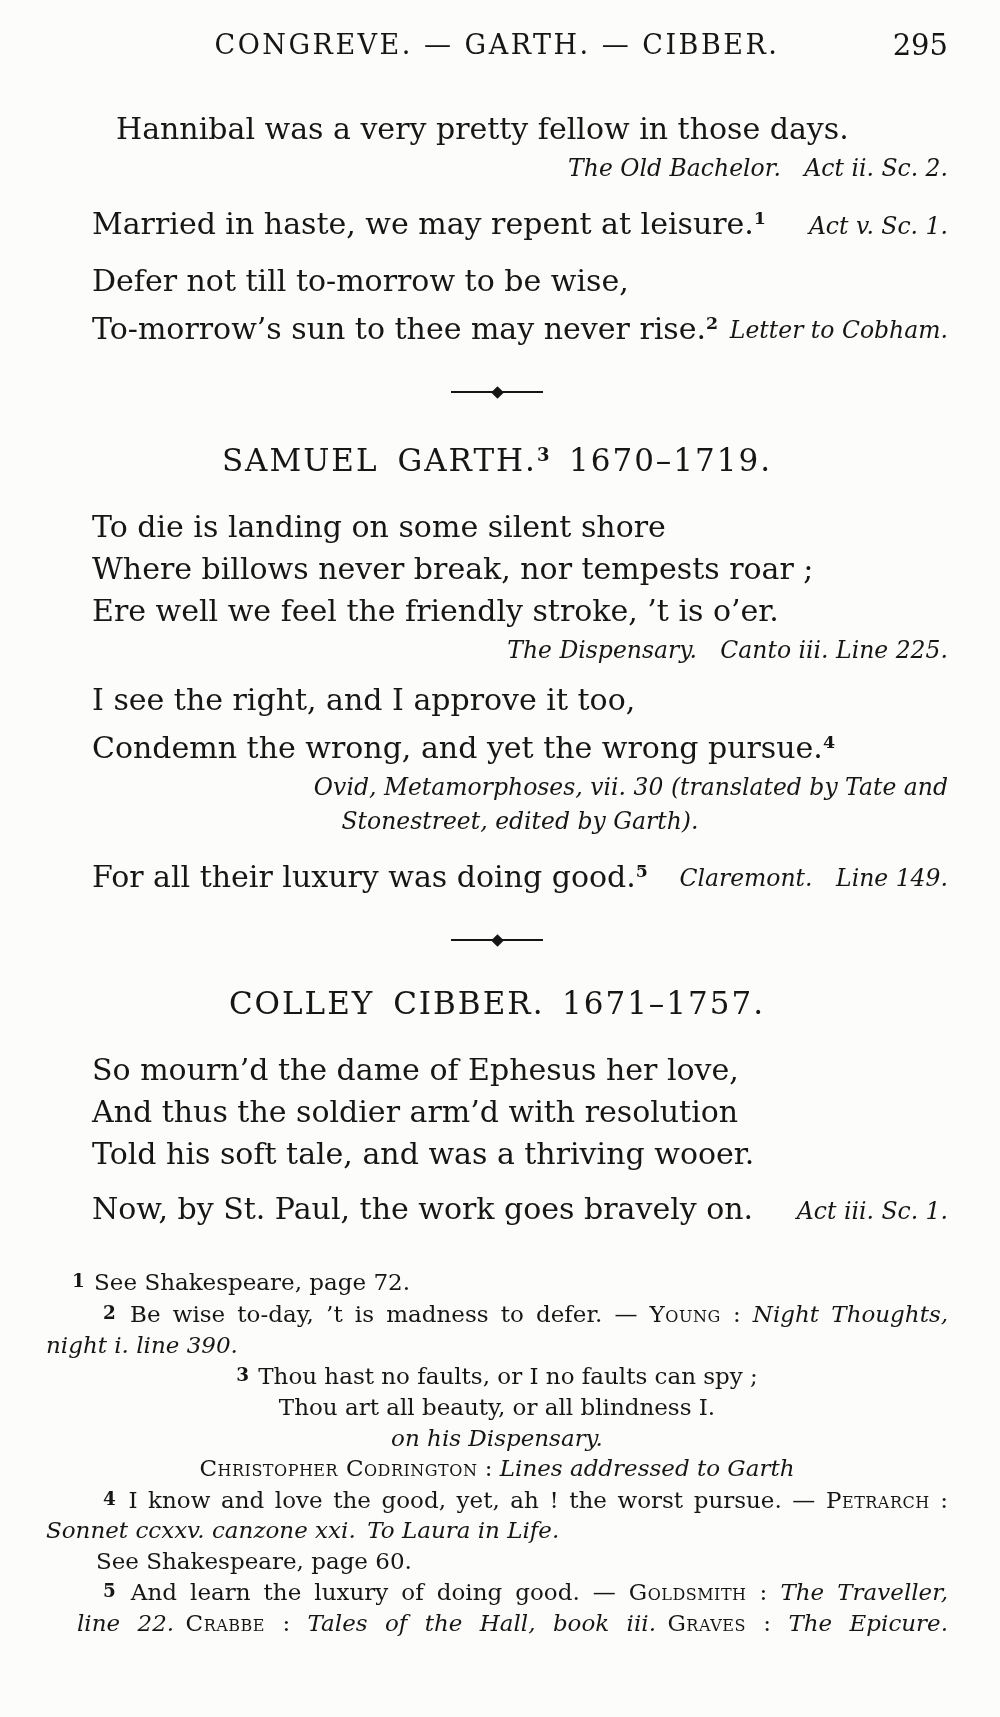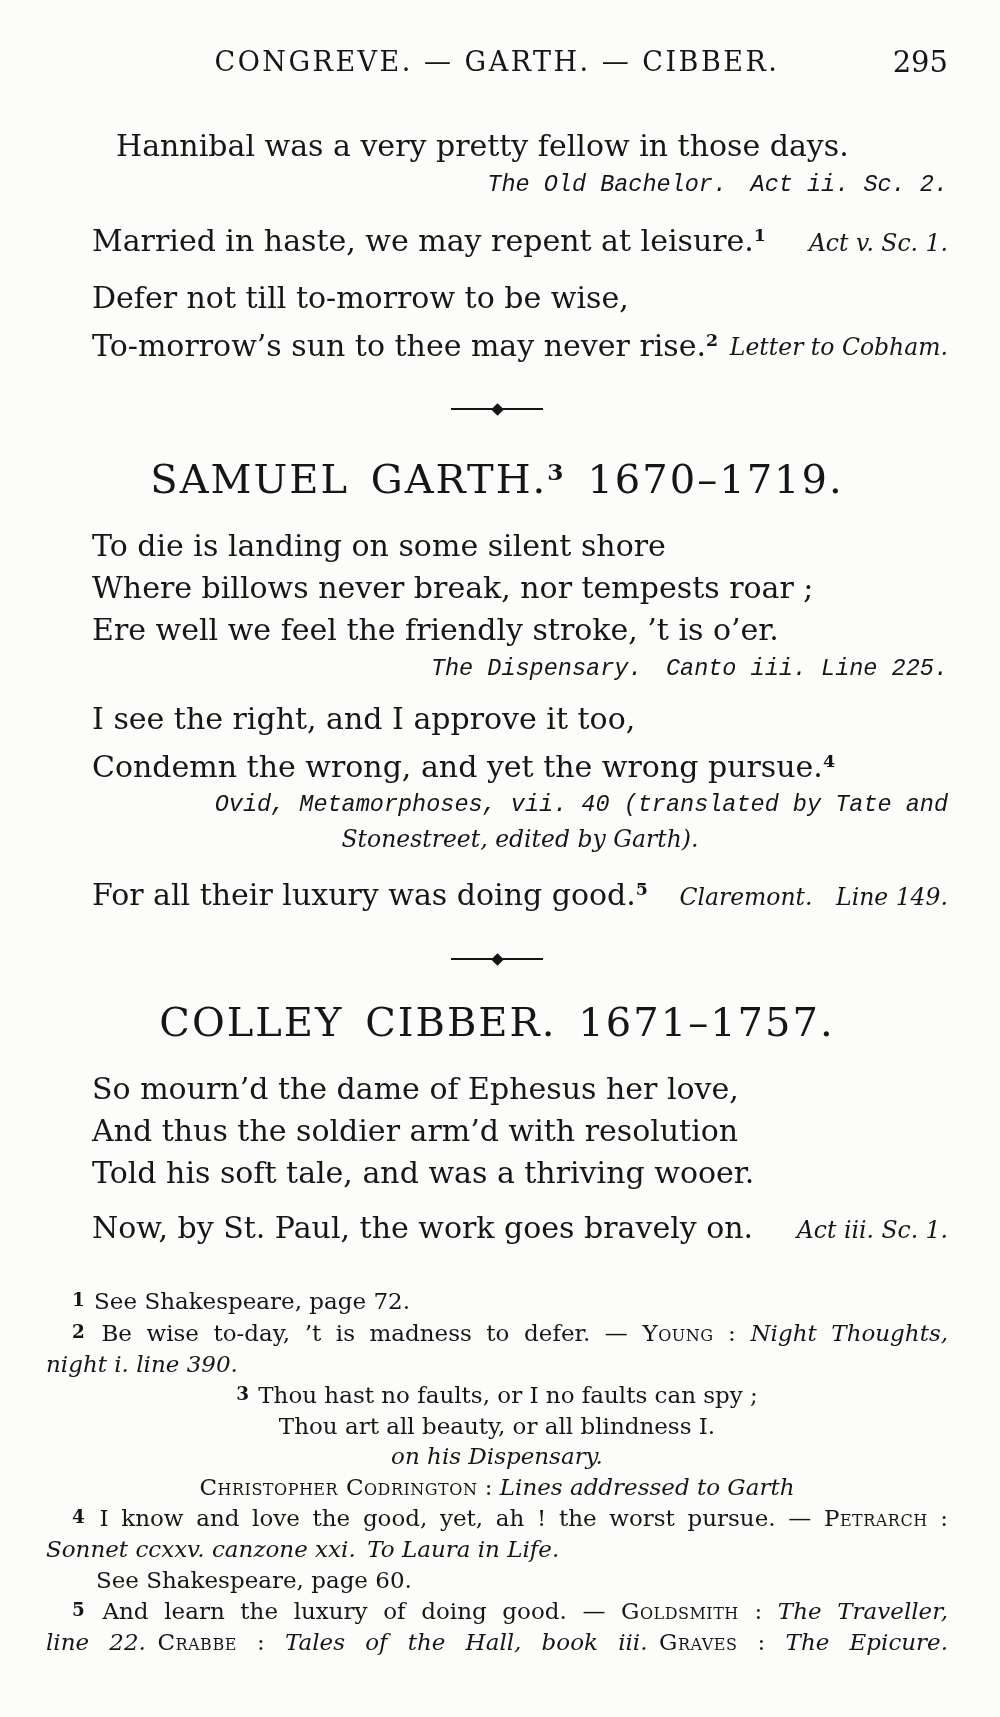--- a/index.html
+++ b/index.html
@@ -1,55 +1,55 @@
 <!DOCTYPE html>
 <html><head>
 <meta charset="utf-8">
 <style>
   html,body{margin:0;padding:0;background:#ffffff;}
   .page{
     position:relative;
     width:1000px;height:1717px;box-sizing:border-box;
-    padding:45px 52px 40px 46px;
+    padding:28px 52px 40px 46px;
     background:#fcfcfb;color:#161616;
     font-family:"DejaVu Serif","Liberation Serif",serif;
     overflow:hidden;
   }
   
   .page-header{position:relative;height:34px;margin-bottom:46px;}
   .header-title{
     position:absolute;left:0;right:0;text-align:center;
     font-size:27px;letter-spacing:2.5px;line-height:34px;
   }
   .page-number{position:absolute;right:0;top:0;font-size:29px;line-height:34px;}
   
   .b-quote{margin-top:13px;font-size:30px;line-height:42px;margin-left:46px;}
   .qline{white-space:nowrap;}
   .qline.indent{padding-left:24px;}
   .qline.flexline{display:flex;justify-content:space-between;align-items:baseline;}
   .attr{font-style:italic;font-size:23.5px;}
   .attr-line{line-height:32px;}
-  .attr-line.align-right{text-align:right;font-family:Liberation Mono, monospace;}
+  .attr-line.align-right{text-align:right;}
   .attr-line.align-center{text-align:center;}
   .sup{font-size:0.58em;vertical-align:0.55em;font-weight:bold;}
   
   .b-heading{
-    margin:38px 0 0;font-size:40px;font-weight:normal;line-height:36px;
+    margin:38px 0 0;font-size:31px;font-weight:normal;line-height:36px;
     text-align:center;letter-spacing:2px;word-spacing:7px;
   }
   .b-heading + .b-quote{margin-top:28px;}
   
   .b-divider{width:92px;height:14px;margin:34px auto 0;display:flex;align-items:center;}
   .divider-line{flex:1;height:2.5px;background:#151515;}
   .divider-diamond{width:9px;height:9px;background:#151515;transform:rotate(45deg);margin:0 -1px;flex:none;}
   
   .footnotes{margin-top:34px;font-size:23px;line-height:30.5px;}
   .fn-line.indent1{text-indent:26px;}
   .fn-line.indent2{text-indent:50px;}
-  .fn-line.stretch{text-align:justify;text-align-last:justify;}
+  .fn-line.stretch{text-align:justify;text-align-last:justify;margin-left:31px;}
   .fn-line.center{text-align:center;text-indent:0;}
   .it{font-style:italic;}
   .sc{font-variant:small-caps;letter-spacing:0.5px;}
   .fnm{font-weight:bold;font-size:0.8em;vertical-align:0.18em;margin-right:2px;}
 </style>
 </head>
 <body>
 
 <div class="page">
   <header class="page-header">
@@ -82,21 +82,21 @@
       <h2 class="b-heading"><span>SAMUEL GARTH.</span><span class="sup">3</span><span> 1670–1719.</span></h2>
       <div class="b-quote">
         <div class="qline"><span>To die is landing on some silent shore</span></div>
         <div class="qline"><span>Where billows never break, nor tempests roar ;</span></div>
         <div class="qline"><span>Ere well we feel the friendly stroke, ’t is o’er.</span></div>
         <div class="attr-line align-right"><span class="attr"><span class="it">The Dispensary. Canto iii. Line 225.</span></span></div>
       </div>
       <div class="b-quote">
         <div class="qline"><span>I see the right, and I approve it too,</span></div>
         <div class="qline"><span>Condemn the wrong, and yet the wrong pursue.</span><span class="sup">4</span></div>
-        <div class="attr-line align-right"><span class="attr"><span class="it">Ovid, Metamorphoses, vii. 40 </span><span>(translated by Tate and</span></span></div>
+        <div class="attr-line align-right"><span class="attr"><span class="it">Ovid, Metamorphoses, vii. 30 </span><span>(translated by Tate and</span></span></div>
         <div class="attr-line align-center"><span class="attr"><span>Stonestreet, edited by Garth).</span></span></div>
       </div>
       <div class="b-quote">
         <div class="qline flexline">
           <span><span>For all their luxury was doing good.</span><span class="sup">5</span></span>
           <span class="attr"><span class="it">Claremont. Line 149.</span></span>
         </div>
       </div>
       <div class="b-divider">
         <span class="divider-line"></span>

